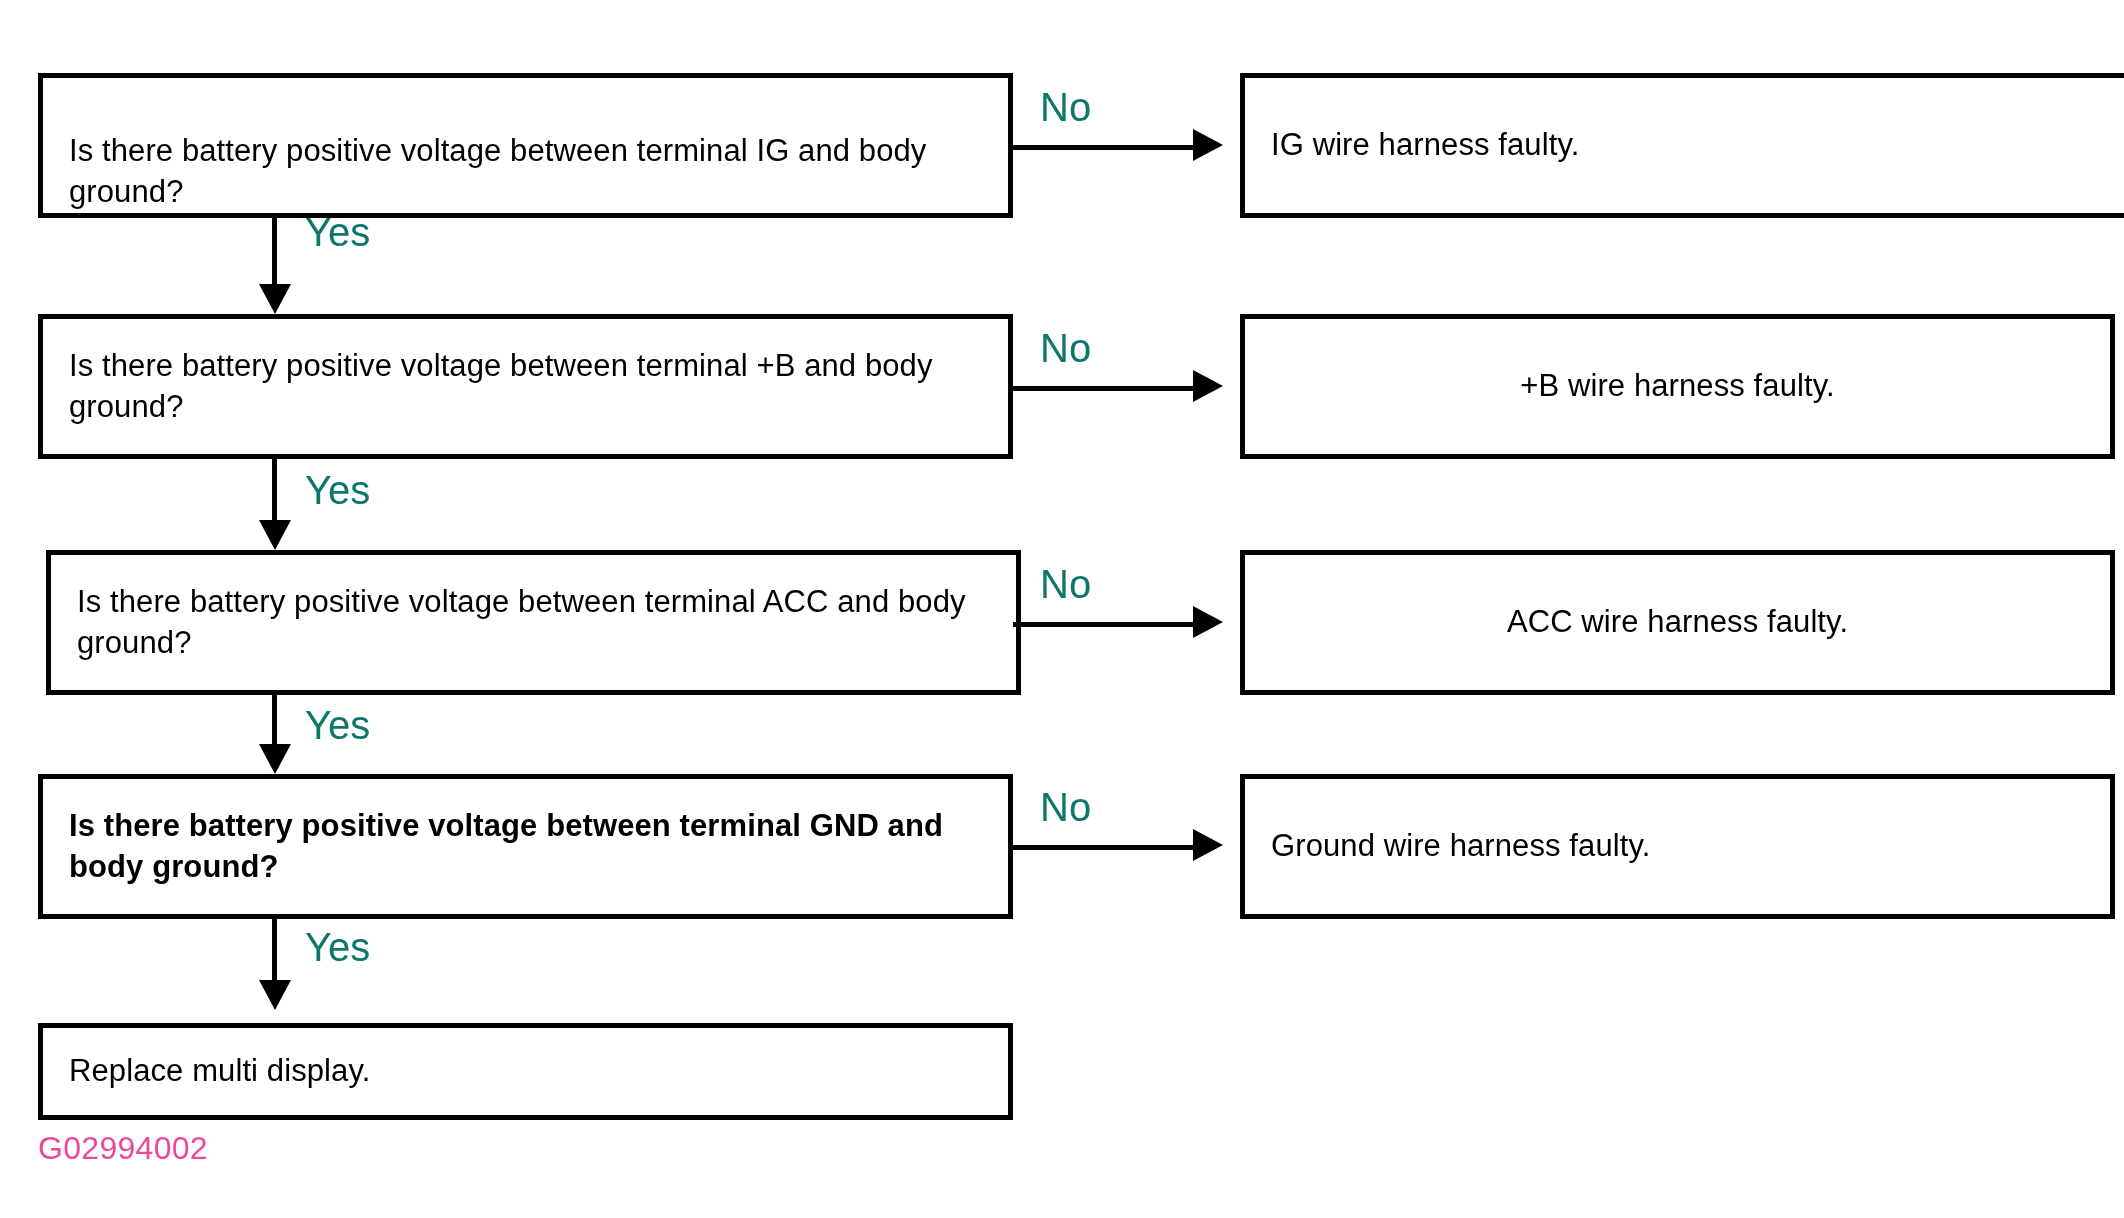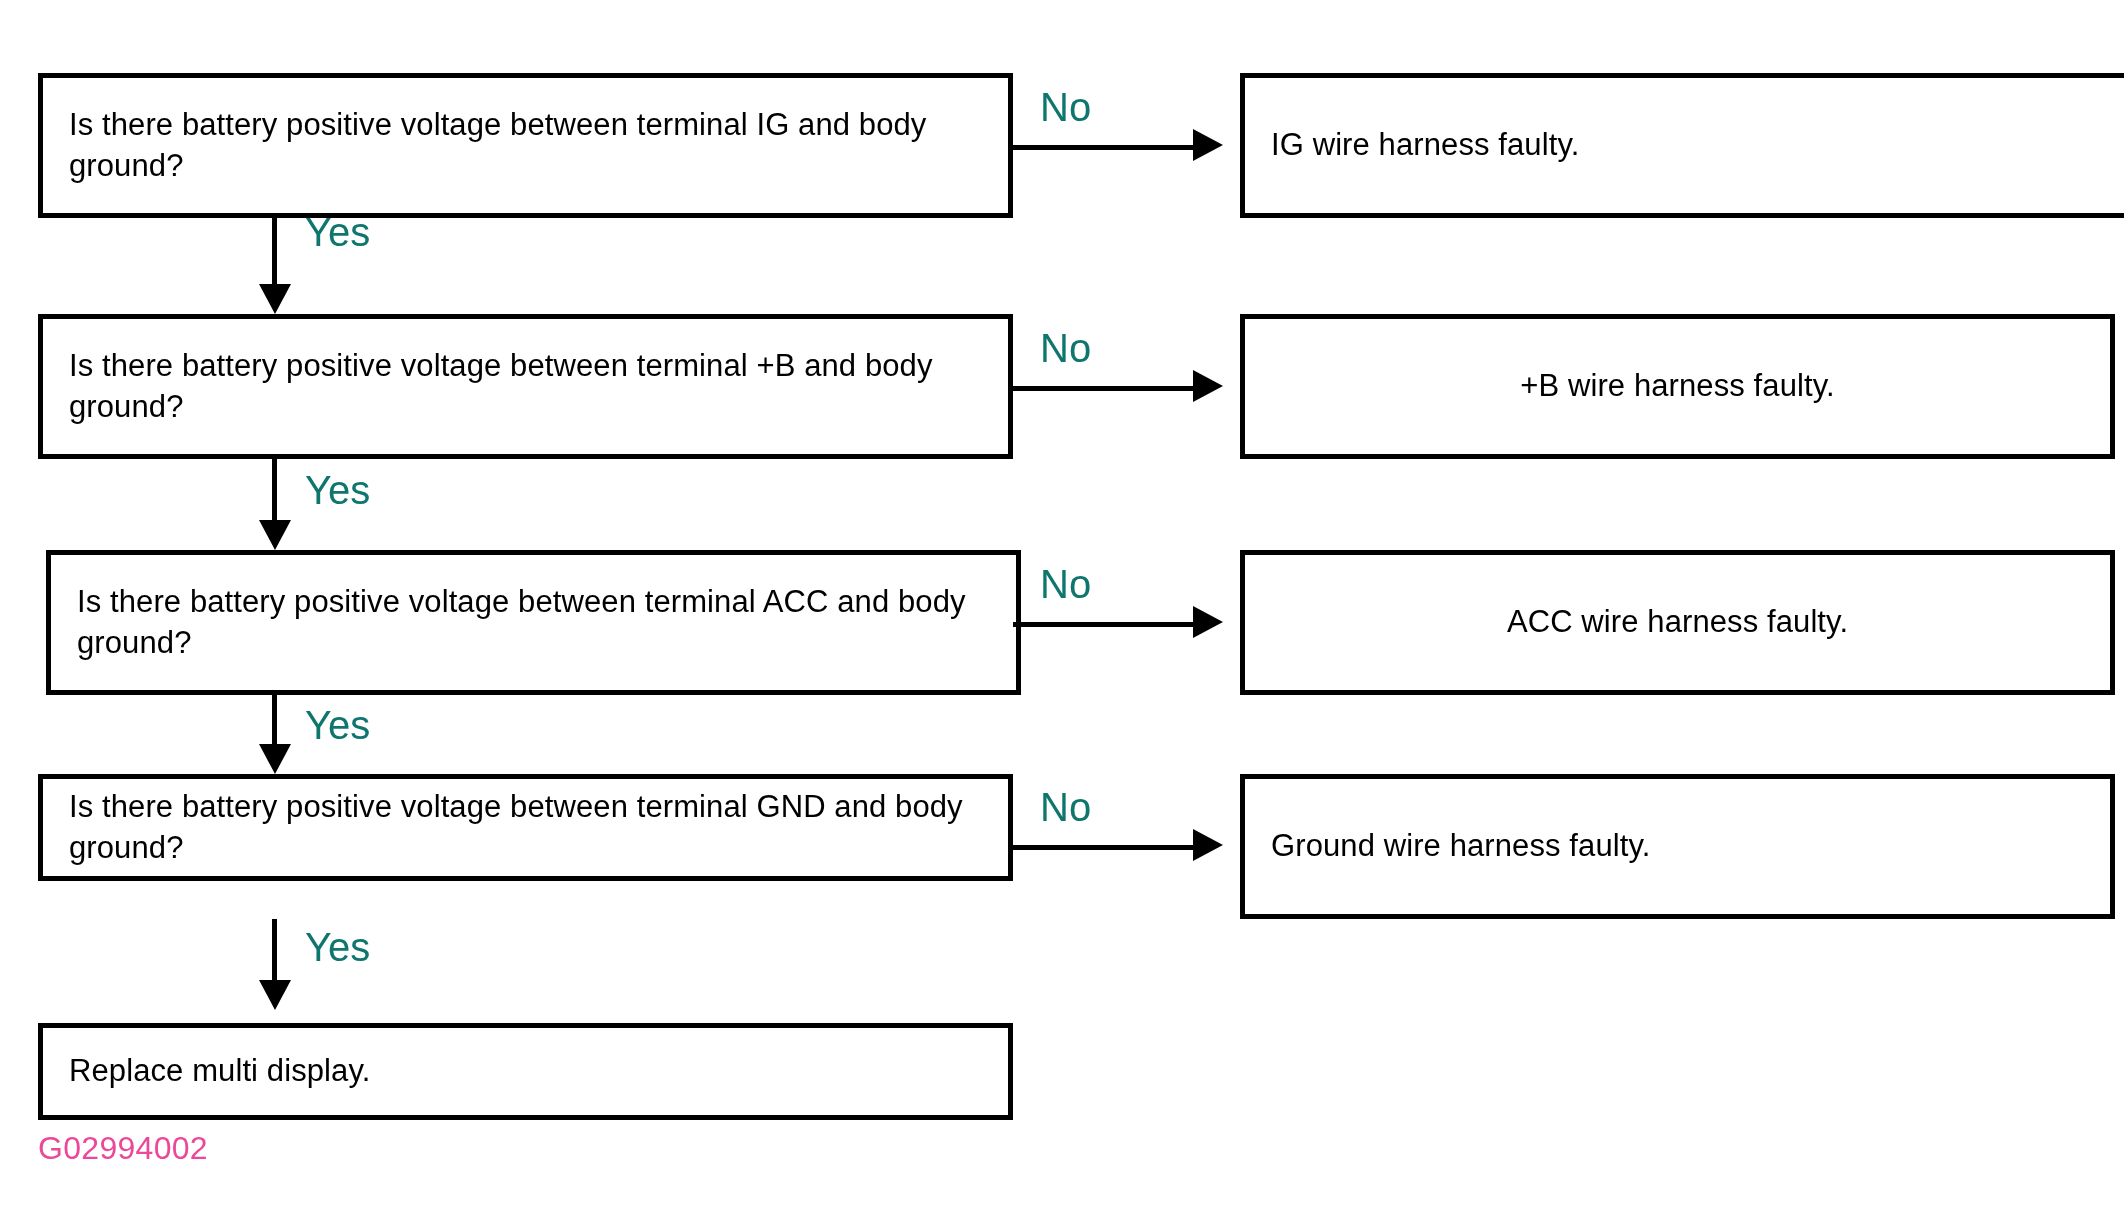--- a/index.html
+++ b/index.html
@@ -33,24 +33,24 @@
   .node .node-text {
     display: block;
     padding: 0 26px;
     font-size: 31px;
     line-height: 1.32;
     color: #000000;
     letter-spacing: 0.1px;
   }
 
   
-  .q1 { left: 38px;  top: 73px;  width: 975px; height: 145px; }
+  .q1 { left: 38px;  top: 73px;  width: 975px; height: 145px; align-items: flex-end; }
   .q2 { left: 38px;  top: 314px; width: 975px; height: 145px; }
   .q3 { left: 38px;  top: 550px; width: 975px; height: 145px; margin-left: 8px; }
-  .q4 { left: 38px;  top: 774px; width: 975px; height: 107px; }
+  .q4 { left: 38px;  top: 774px; width: 975px; height: 145px; font-weight: bold; }
   .q5 { left: 38px;  top: 1023px; width: 975px; height: 97px; }
 
   
   .r1 { left: 1240px; top: 73px;  width: 1052px; height: 145px; }
   .r2 { left: 1240px; top: 314px; width: 875px; height: 145px; justify-content: center; }
   .r3 { left: 1240px; top: 550px; width: 875px; height: 145px; justify-content: center; }
   .r4 { left: 1240px; top: 774px; width: 875px; height: 145px; }
 
   
   .h-conn {

